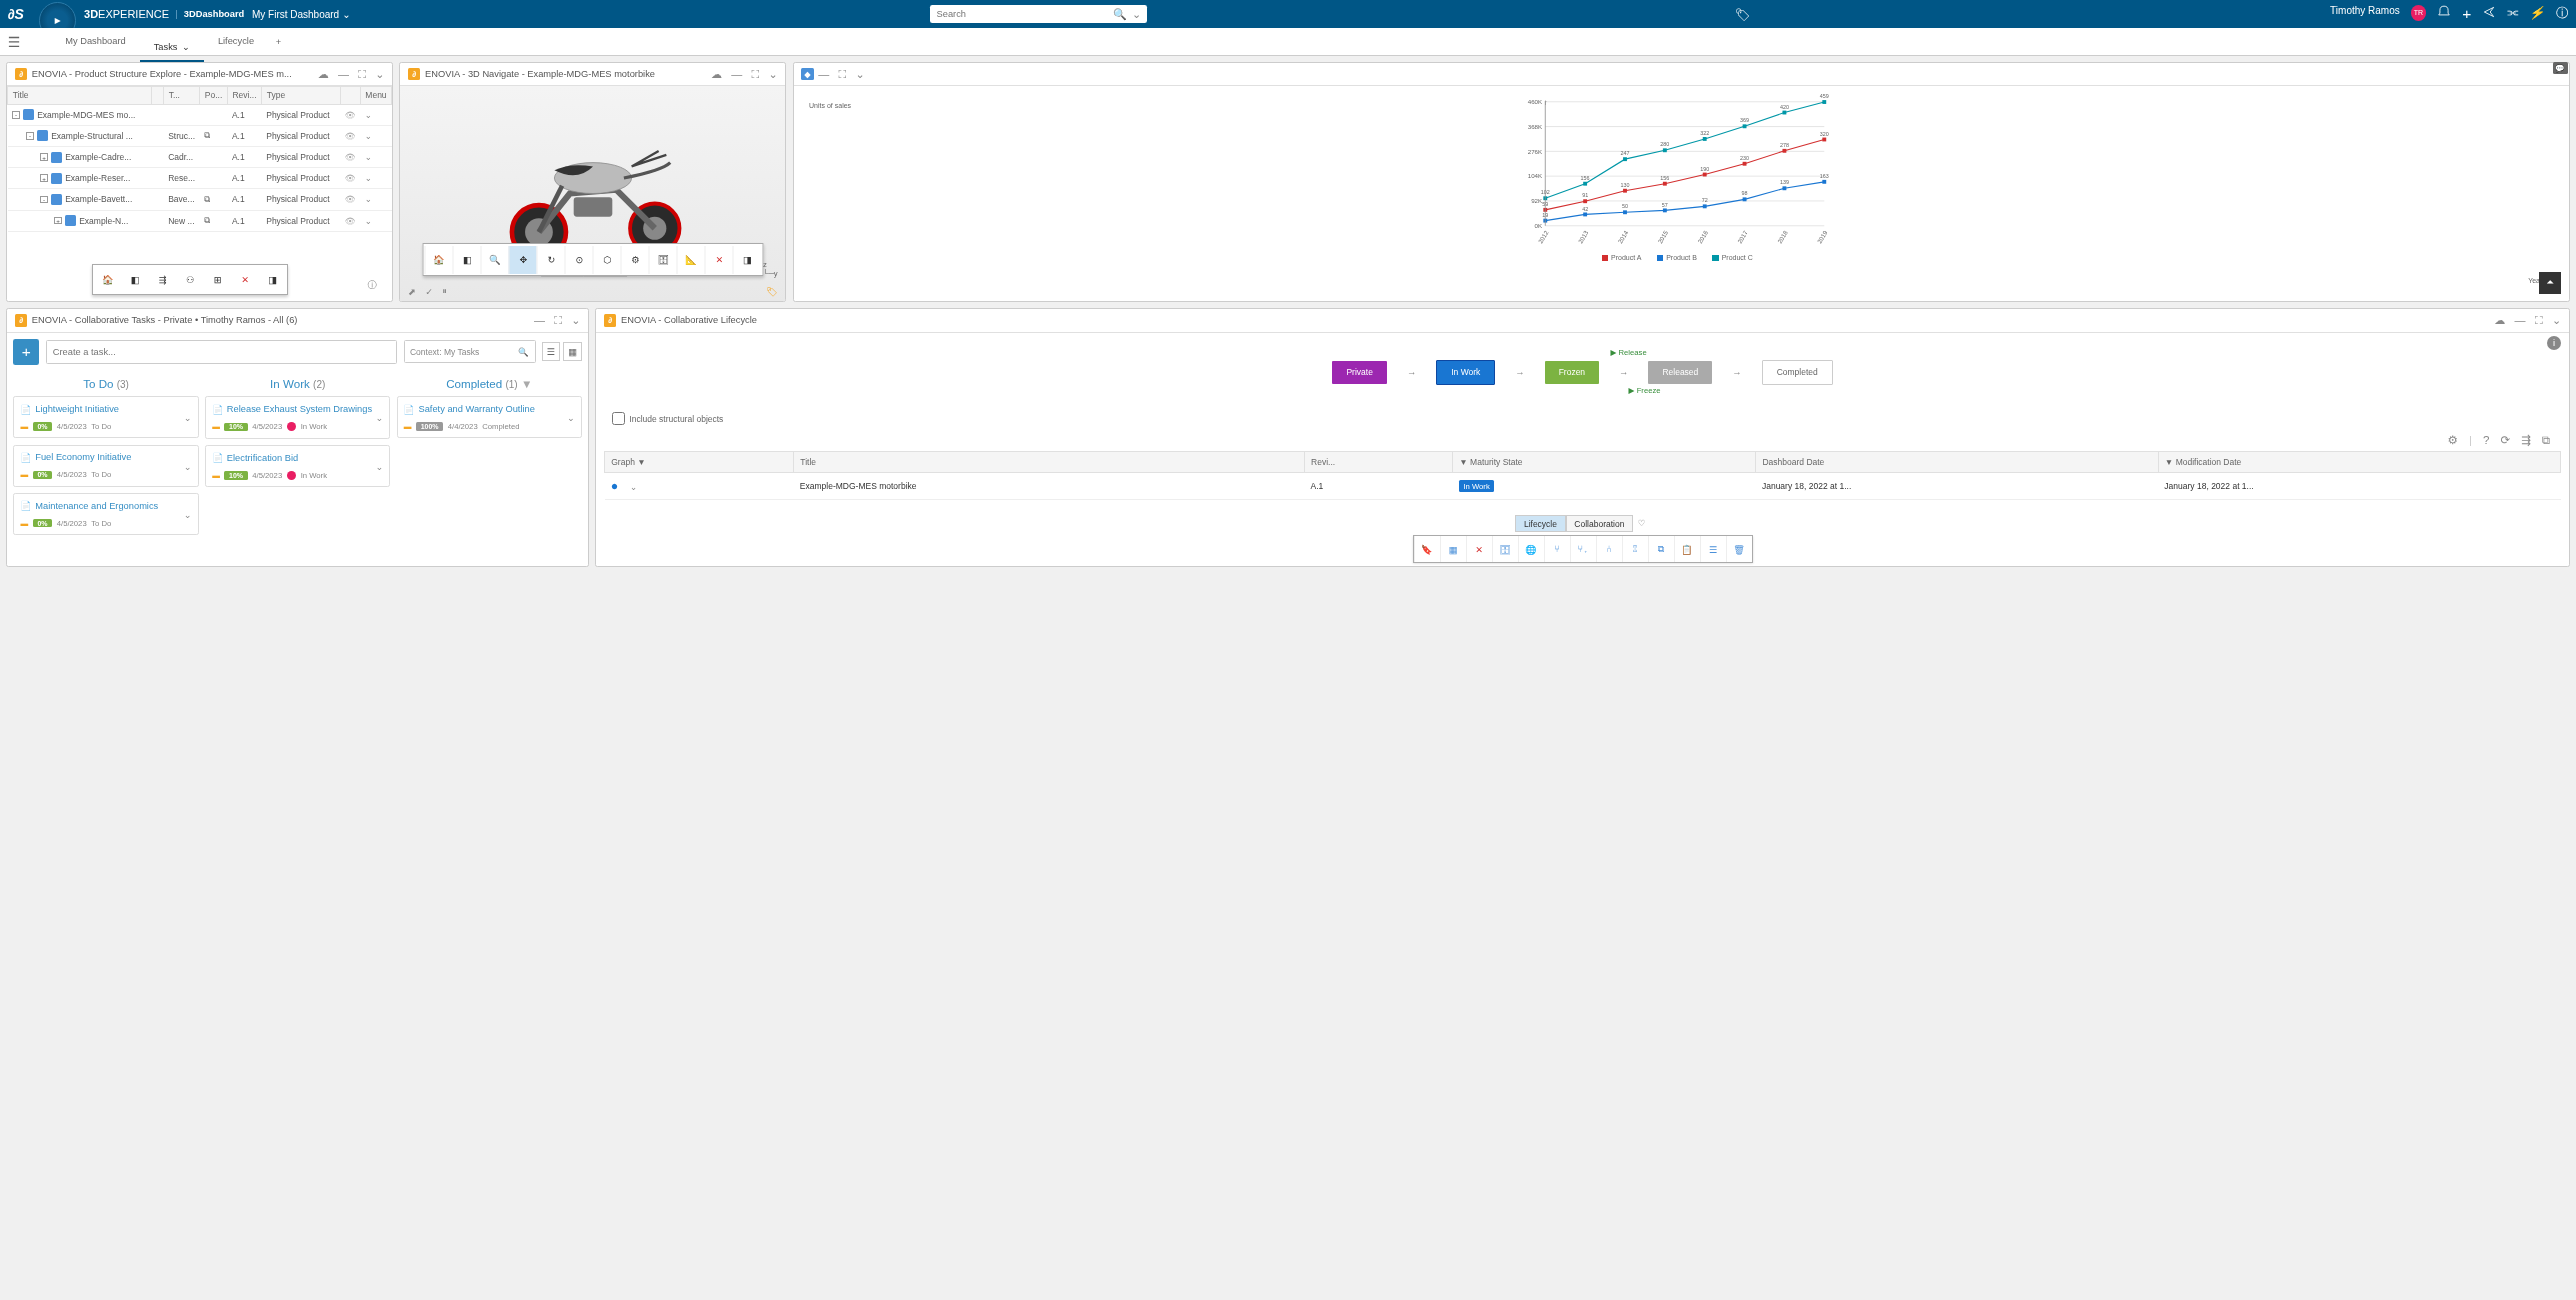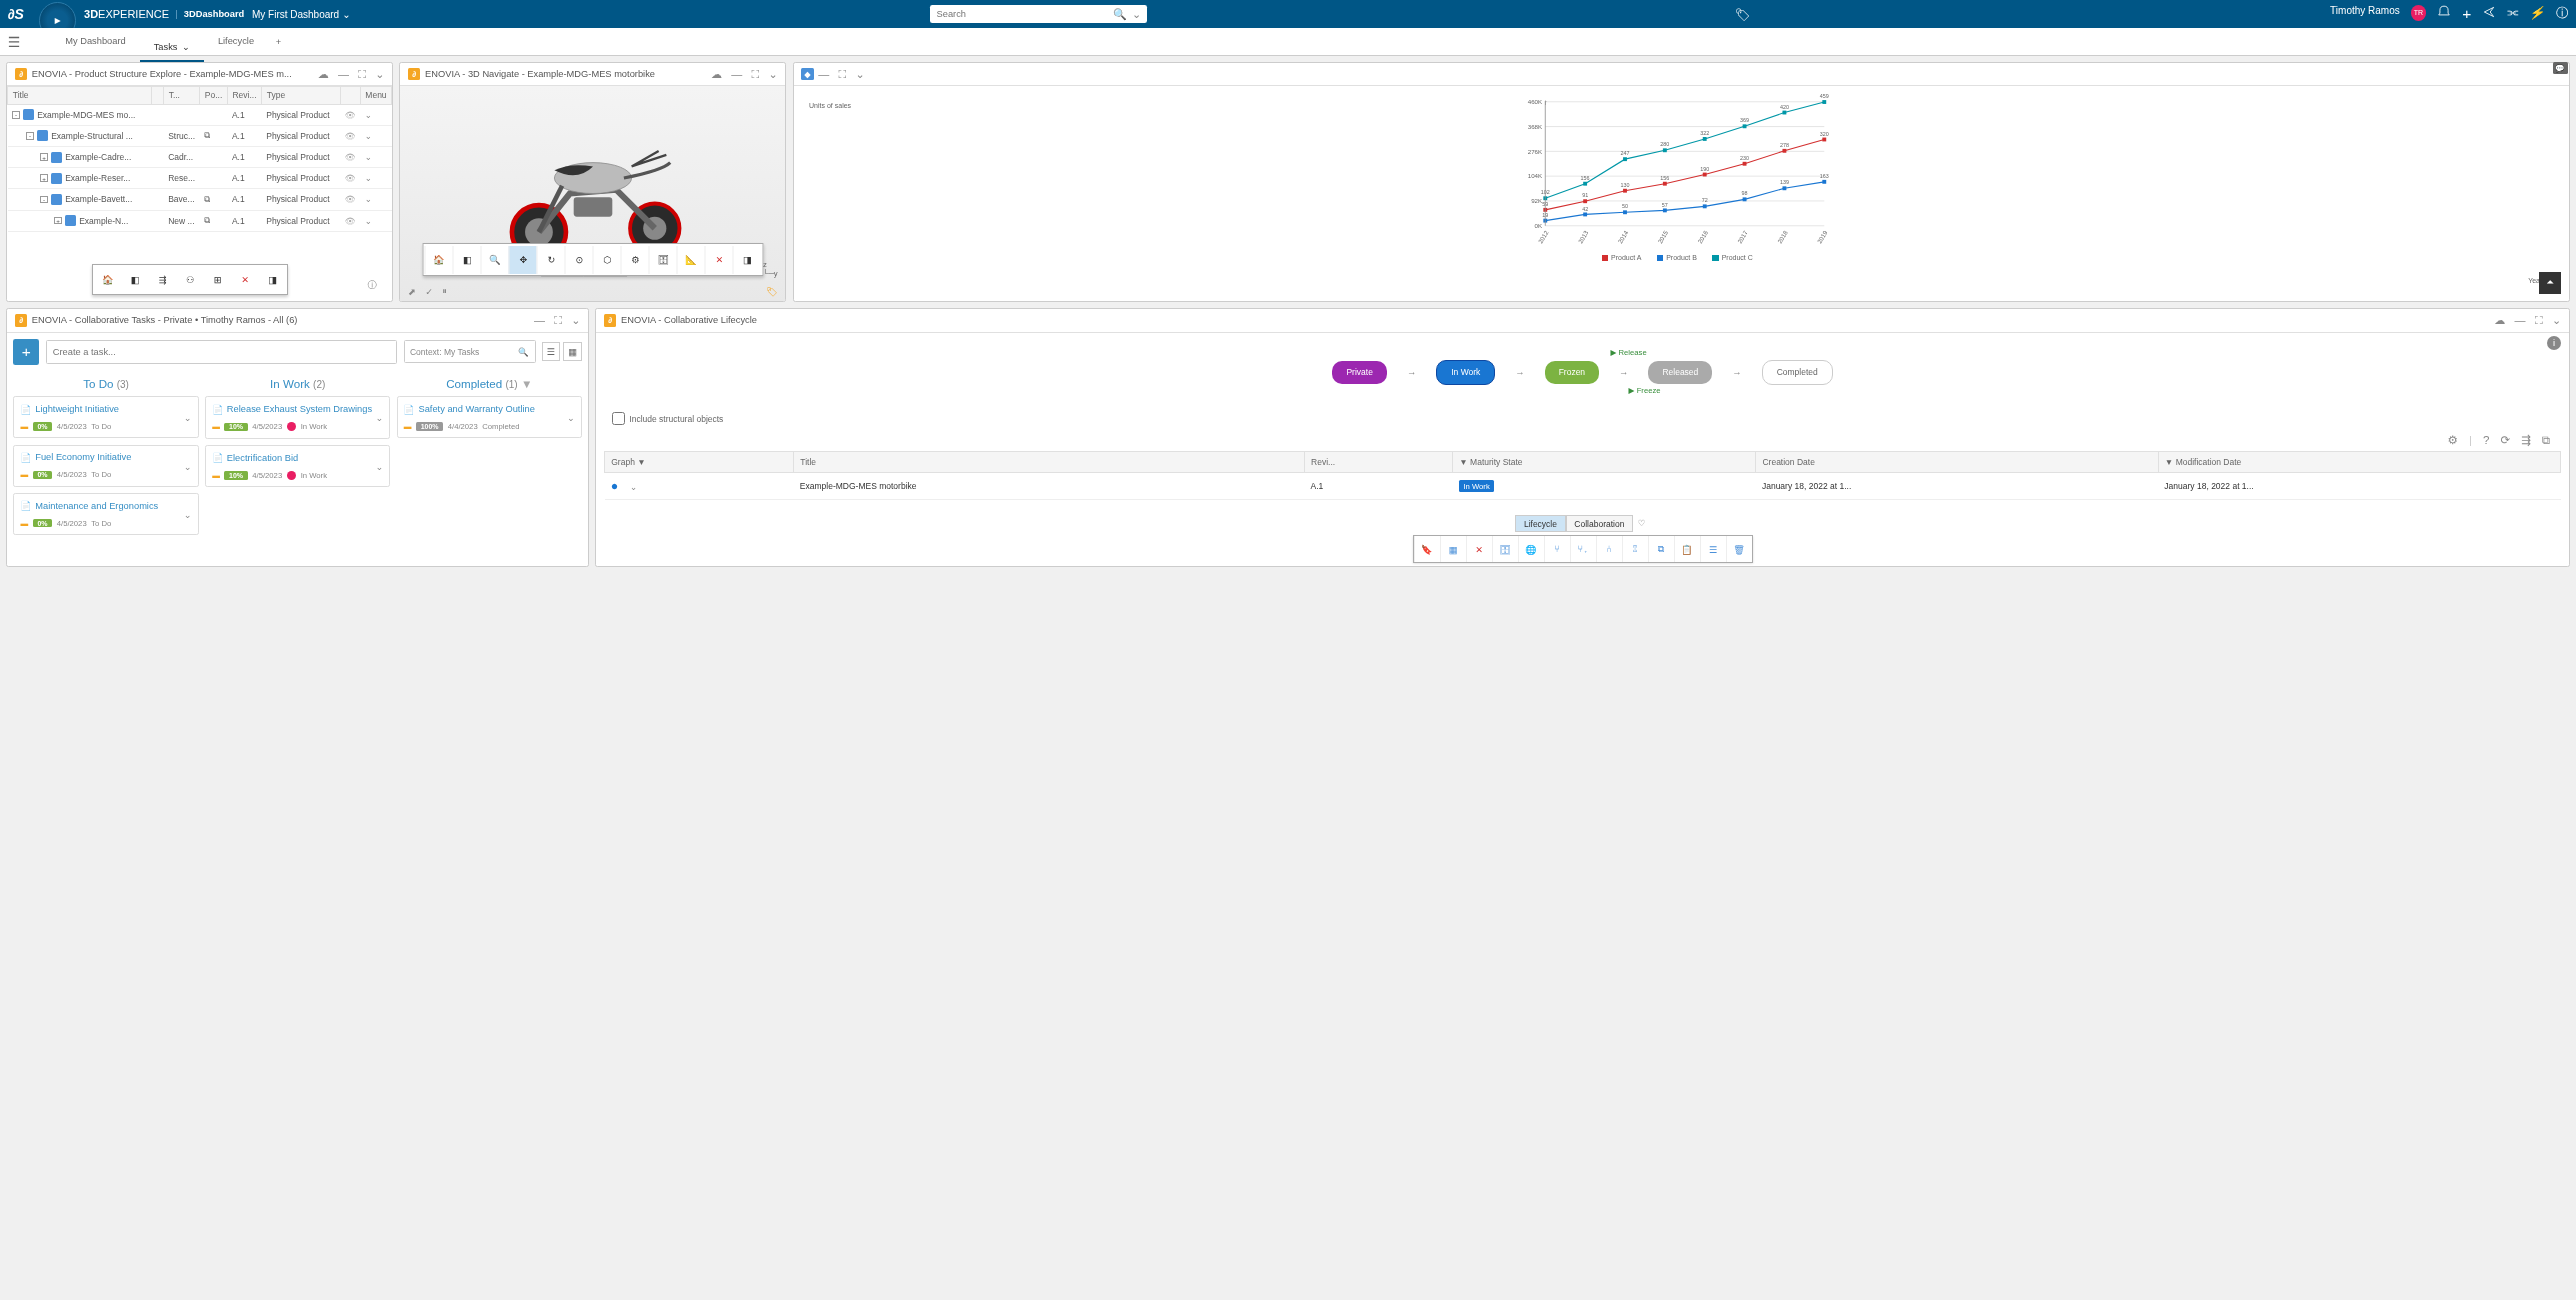--- a/index.html
+++ b/index.html
@@ -99,21 +99,21 @@
 .pct.green { background:#7cb342;}
 .pct.gray { background:#999;}
 .kcard-exp { position:absolute; right:6.2px; top:50%; transform:translateY(-50%); color:#888; cursor:pointer;}
 .pink-dot { width:9.3px; height:9.3px; background:#e91e63; border-radius:50%;}
 
 
 .lifecycle-widget {}
 .lc-body { padding: 15.5px 7.7px 0 7.7px; position:relative;}
 .lc-info { position:absolute; right:7.7px; top:3.1px; width:14px; height:14px; background:#888; color:#fff; border-radius:50%; font-size:9.3px; display:flex; align-items:center; justify-content:center;}
 .lc-flow { display:flex; justify-content:center; align-items:center; gap:20px; padding:7.7px 0 15.5px 0; position:relative;}
-.lc-state { padding:6.2px 14px; border-radius:10px; font-size:8.5px; color:#fff; position:relative;}
+.lc-state { padding:6.2px 14px; border-radius:1px; font-size:8.5px; color:#fff; position:relative;}
 .lc-state.private { background:#9c27b0;}
 .lc-state.inwork { background:#1976d2; border:1.5px solid #0d47a1;}
 .lc-state.frozen { background:#7cb342;}
 .lc-state.released { background:#aaa;}
 .lc-state.obsolete { background:#fff; color:#666; border:0.8px solid #ccc;}
 .lc-arrow { color:#888;}
 .lc-check { display:flex; align-items:center; gap:4.6px; padding:3.1px 7.7px; font-size:8.5px; color:#666;}
 .lc-tools { display:flex; justify-content:flex-end; gap:11px; padding:4.6px 11px; color:#888;}
 .lc-tools span { cursor:pointer; font-size:11.6px;}
 .lc-table { width:100%; border-collapse:collapse; font-size:8.5px;}
@@ -619,21 +619,21 @@
         <span>⇶</span>
         <span>⧉</span>
       </div>
       <table class="lc-table">
         <thead>
             <tr>
           <th>Graph ▼</th>
           <th>Title</th>
           <th>Revi...</th>
           <th>▼ Maturity State</th>
-          <th>Creation Date</th>
+          <th>Dashboard Date</th>
           <th>▼ Modification Date</th>
         </tr>
           </thead>
         <tbody>
             <tr>
           <td><span style="color:#1976d2;font-size:12.4px">●</span> &nbsp;&nbsp;&nbsp; <span style="color:#888">⌄</span></td>
           <td>Example-MDG-MES motorbike</td>
           <td>A.1</td>
           <td><span class="state-badge">In Work</span></td>
           <td>January 18, 2022 at 1...</td>

